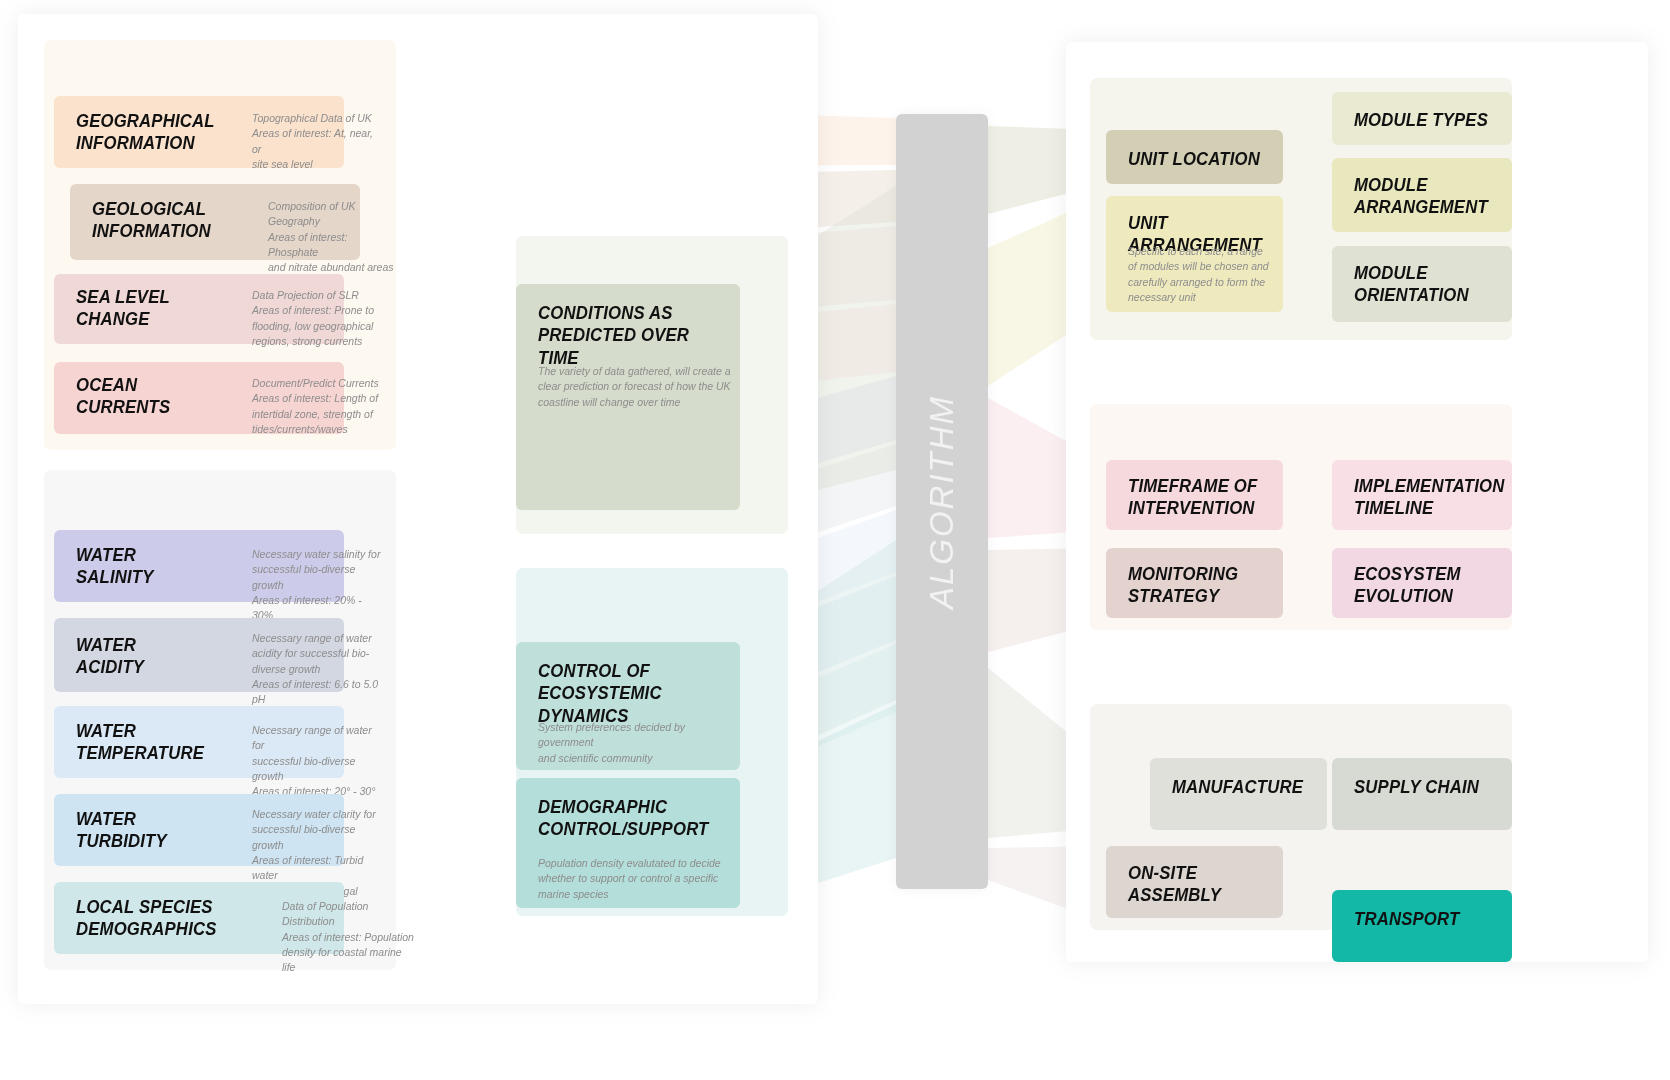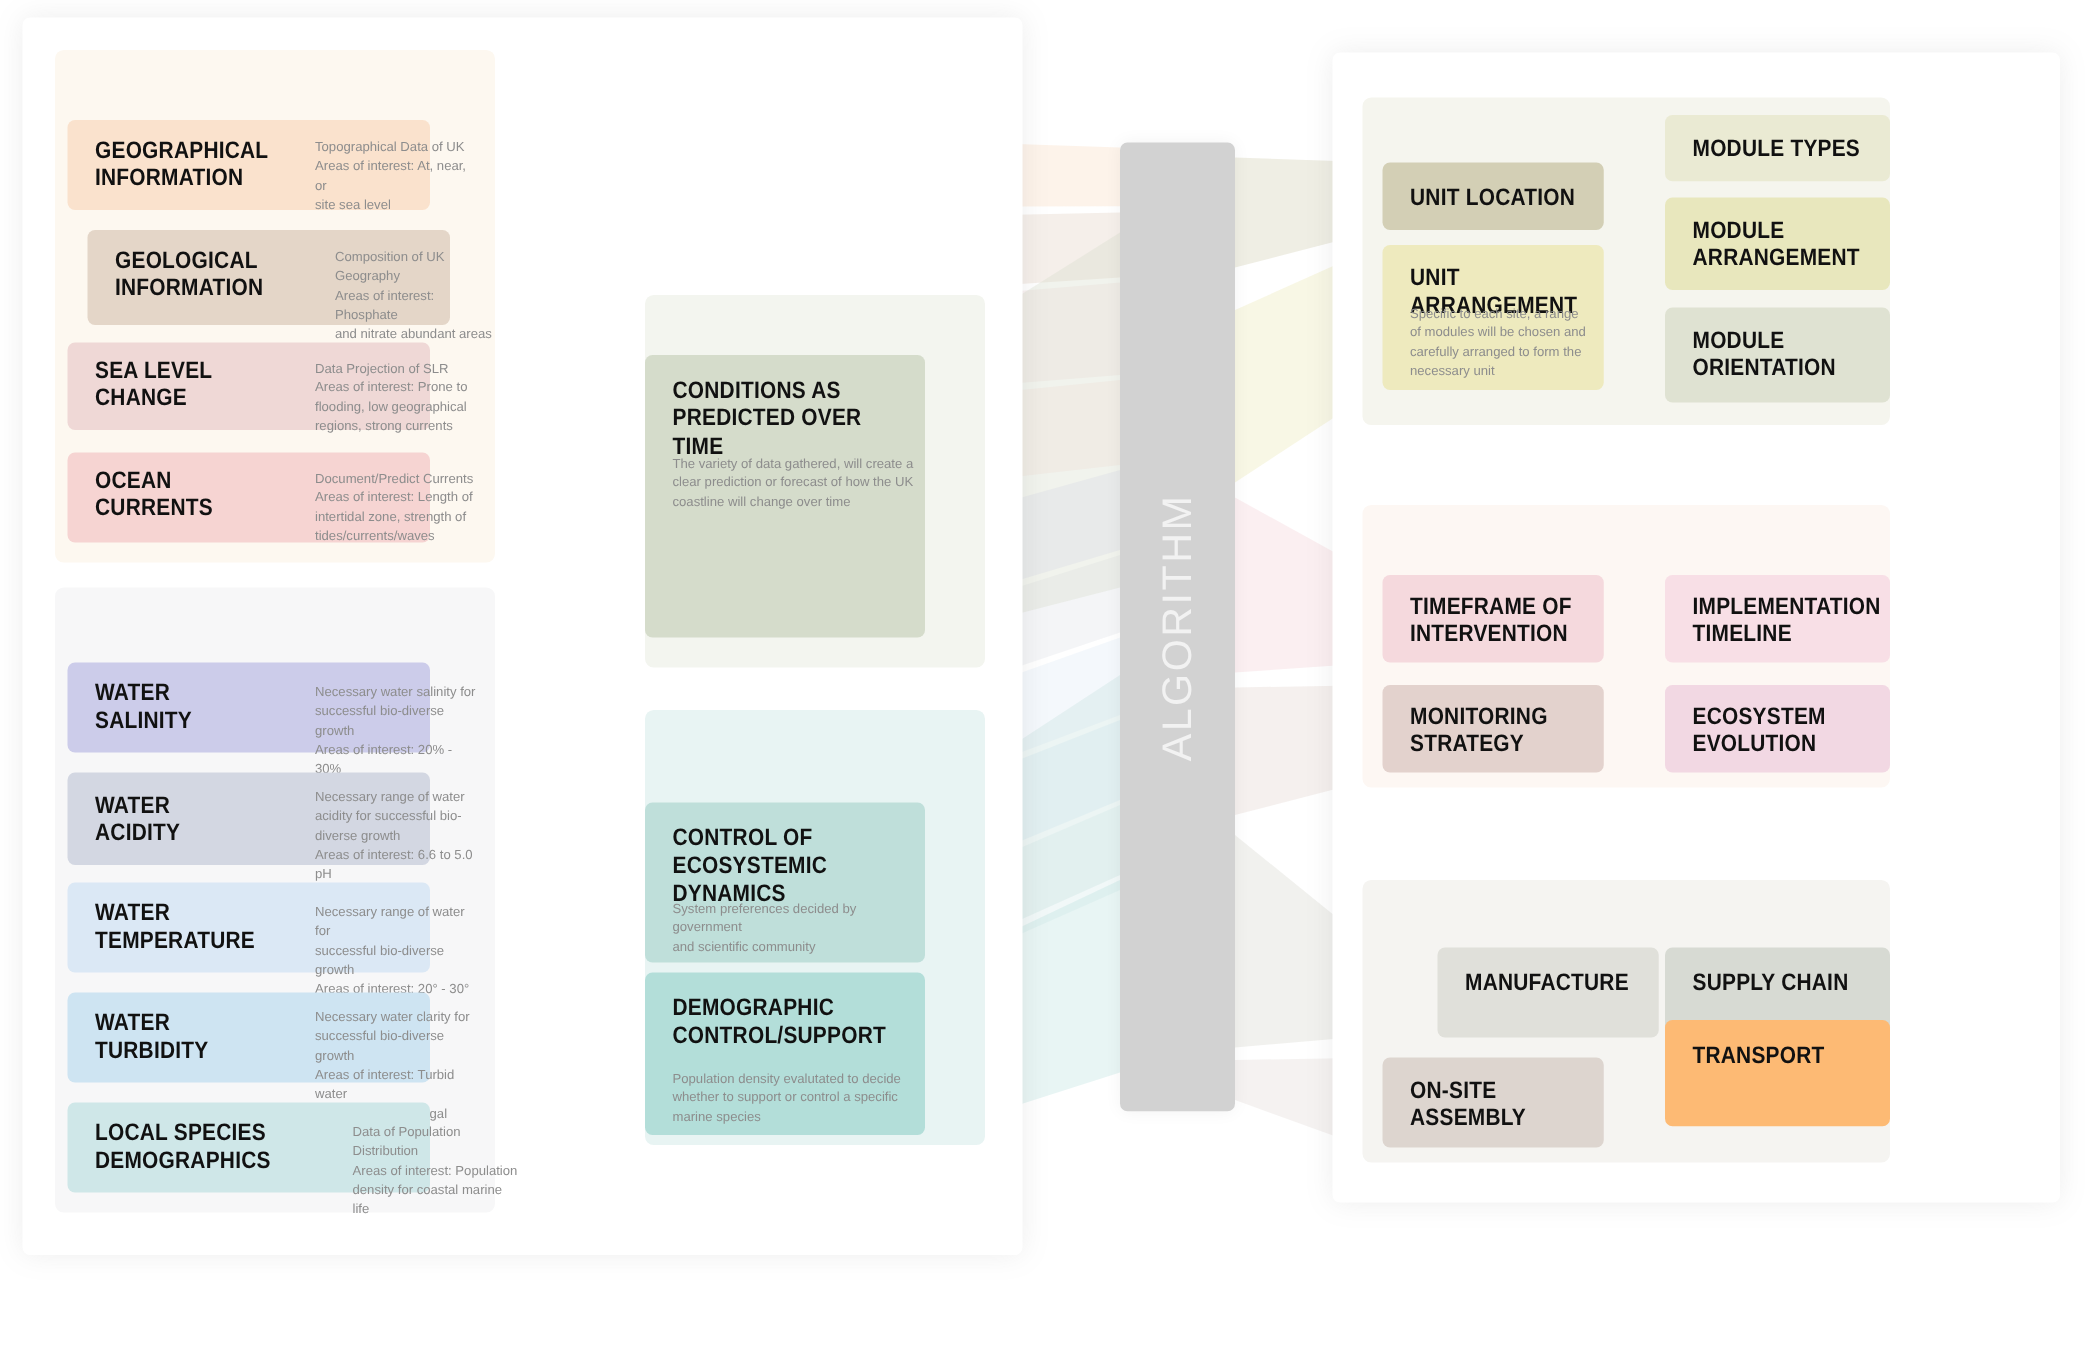--- a/index.html
+++ b/index.html
@@ -1,19 +1,19 @@
 <!DOCTYPE html>
 <html><head>
 <meta charset="utf-8">
 <style>
   html,body{margin:0;padding:0;background:#ffffff;}
   body{width:1670px;height:1080px;position:relative;overflow:hidden;
        font-family:"Liberation Sans","DejaVu Sans",sans-serif;}
 
-  #stage{position:absolute;inset:0;width:1670px;height:1080px;}
+  #stage{position:absolute;inset:0;width:1670px;height:1080px;font-style:italic;}
 
   
   #ribbons{position:absolute;left:0;top:0;width:1670px;height:1080px;z-index:1;}
 
   
   .outer-panel{position:absolute;background:#ffffff;border-radius:6px;z-index:2;
       box-shadow:0 0 22px rgba(120,120,120,.13);}
 
   
   .group{position:absolute;border-radius:7px;z-index:3;}
@@ -249,17 +249,17 @@
   <div class="box" style="left:1106px;top:758px;width:177px;height:72px;background:#e0e0da;margin-left:44px;">
     <div class="ttl" style="top:18px;">MANUFACTURE</div>
   </div>
   <div class="box" style="left:1106px;top:846px;width:177px;height:72px;background:#ddd5cf;">
     <div class="ttl" style="top:16px;">ON-SITE
 ASSEMBLY</div>
   </div>
   <div class="box" style="left:1332px;top:758px;width:180px;height:72px;background:#d7dad3;">
     <div class="ttl" style="top:18px;">SUPPLY CHAIN</div>
   </div>
-  <div class="box" style="left:1332px;top:816px;width:180px;height:85px;background:#fdba74;">
+  <div class="box" style="left:1332px;top:890px;width:180px;height:72px;background:#14b8a6;">
     <div class="ttl" style="top:18px;">TRANSPORT</div>
   </div>
 
 </div>
 
 </body></html>

